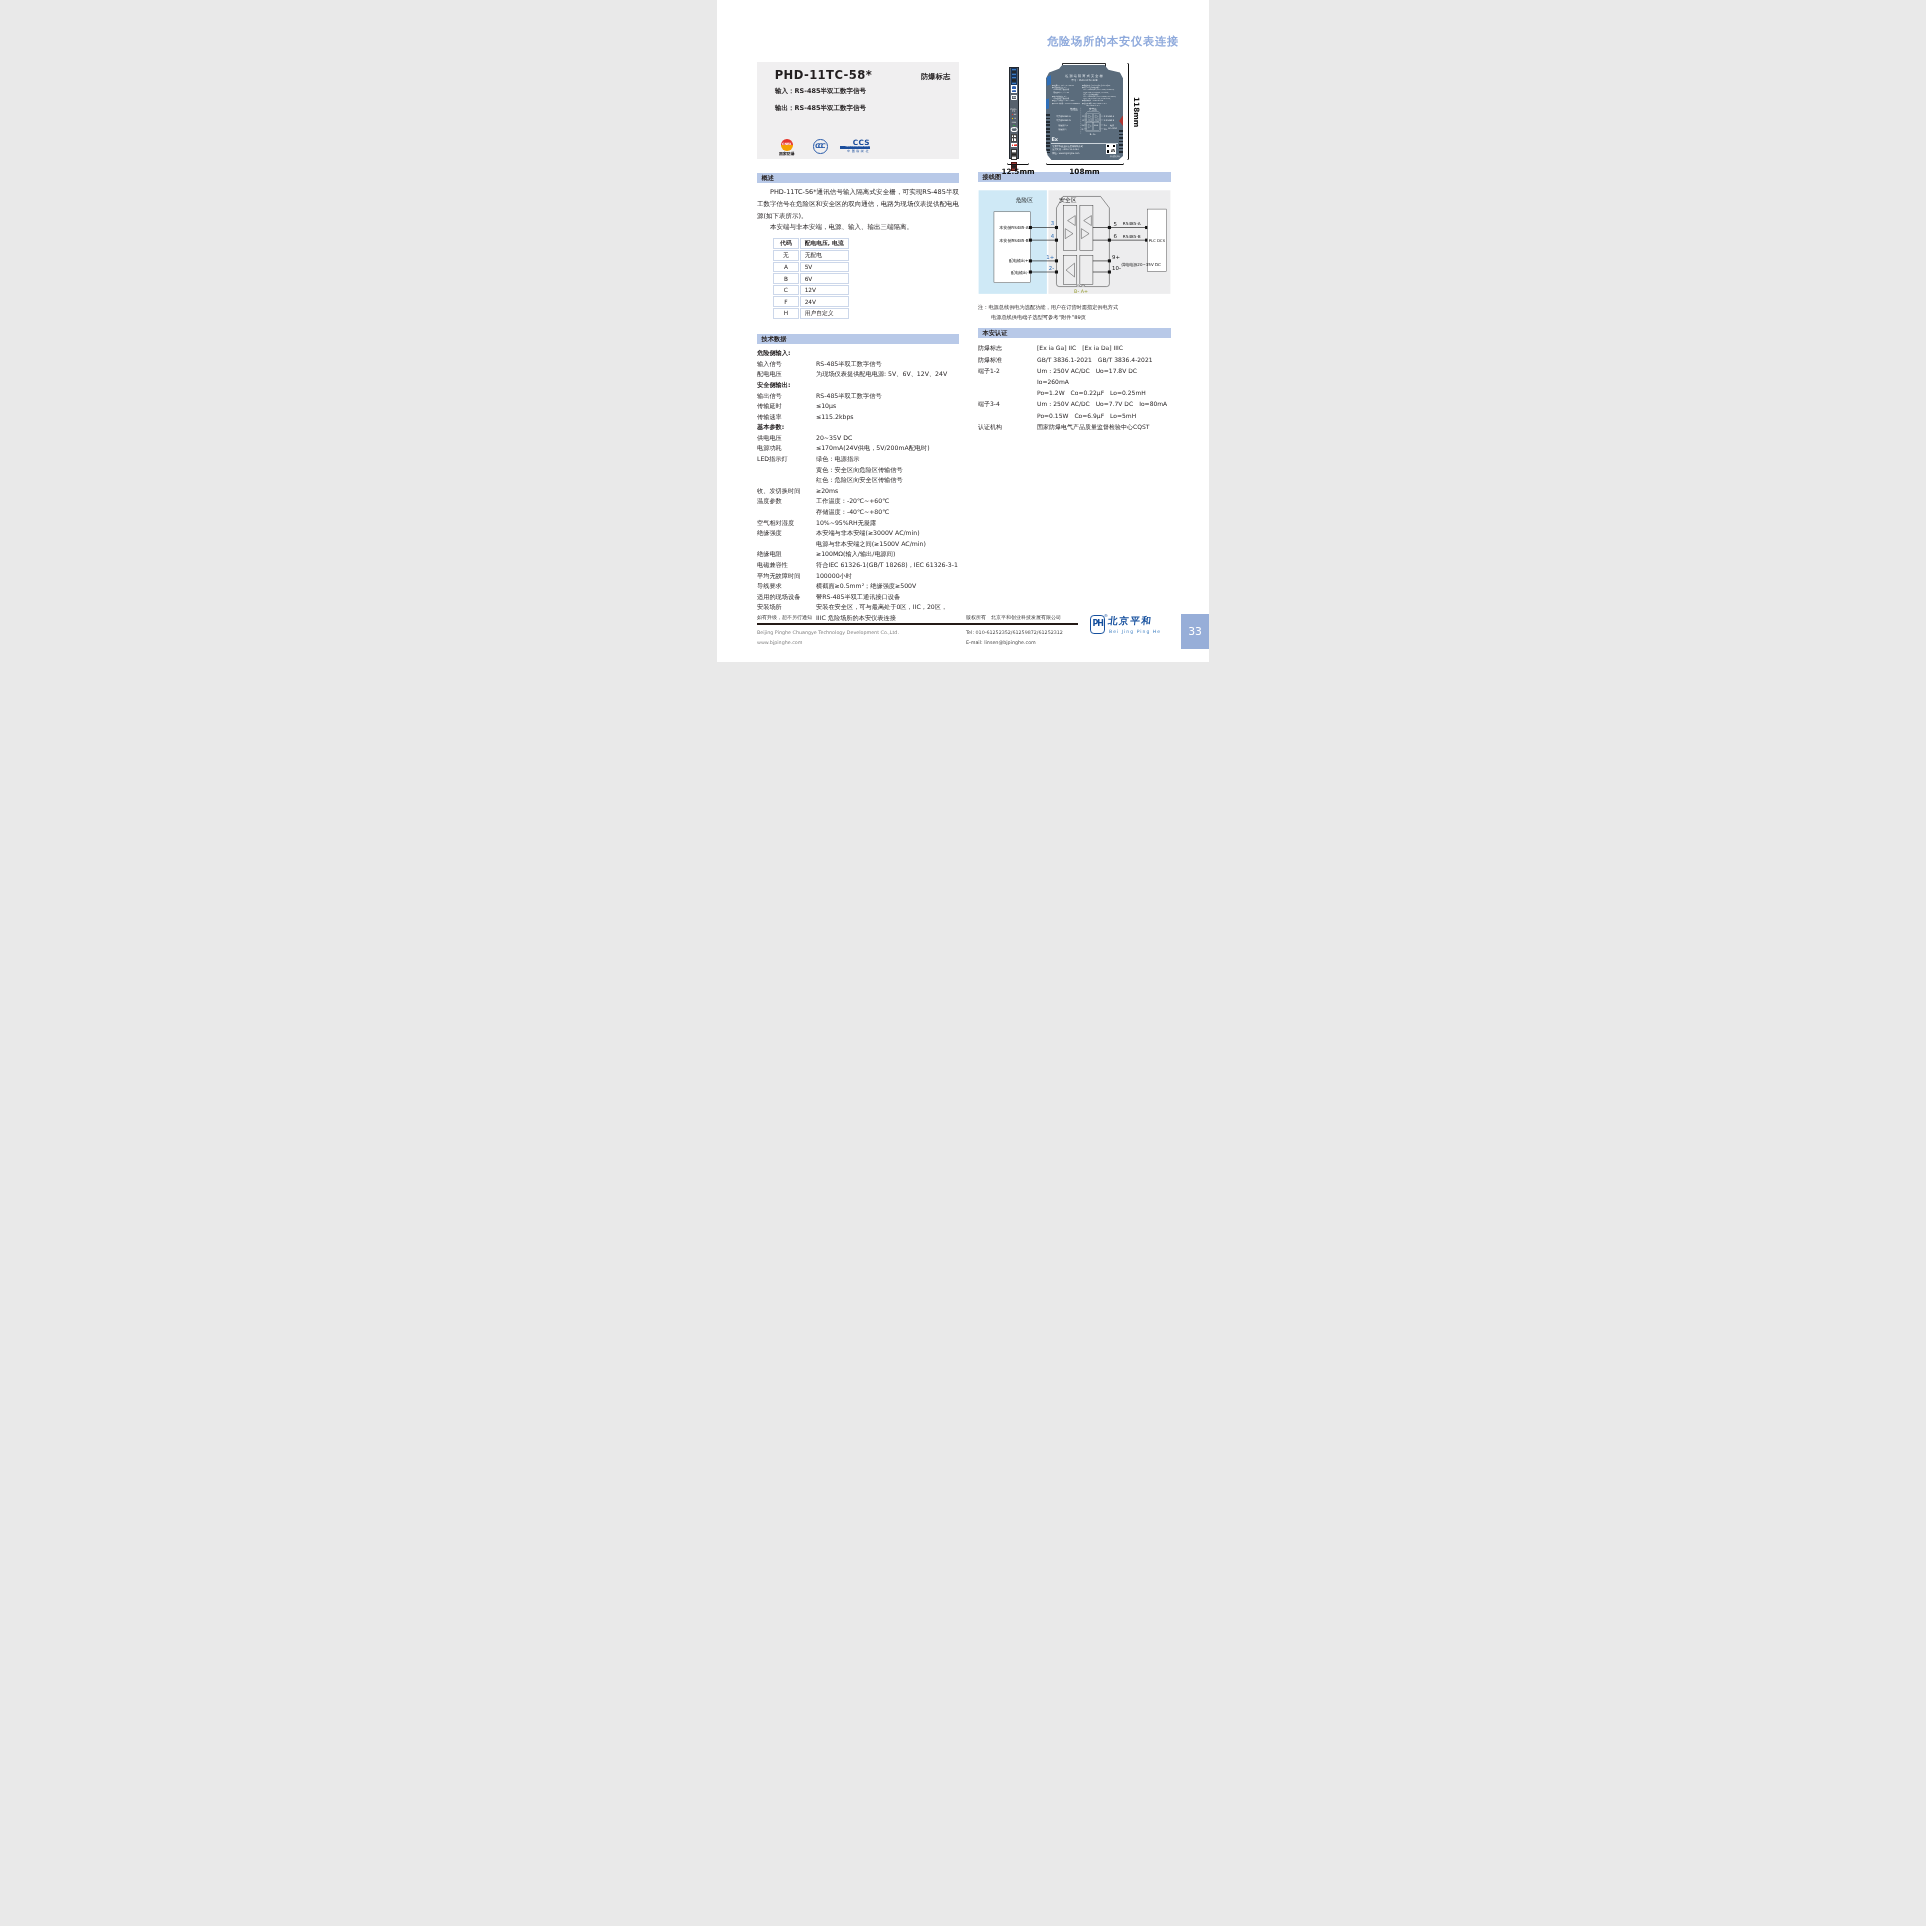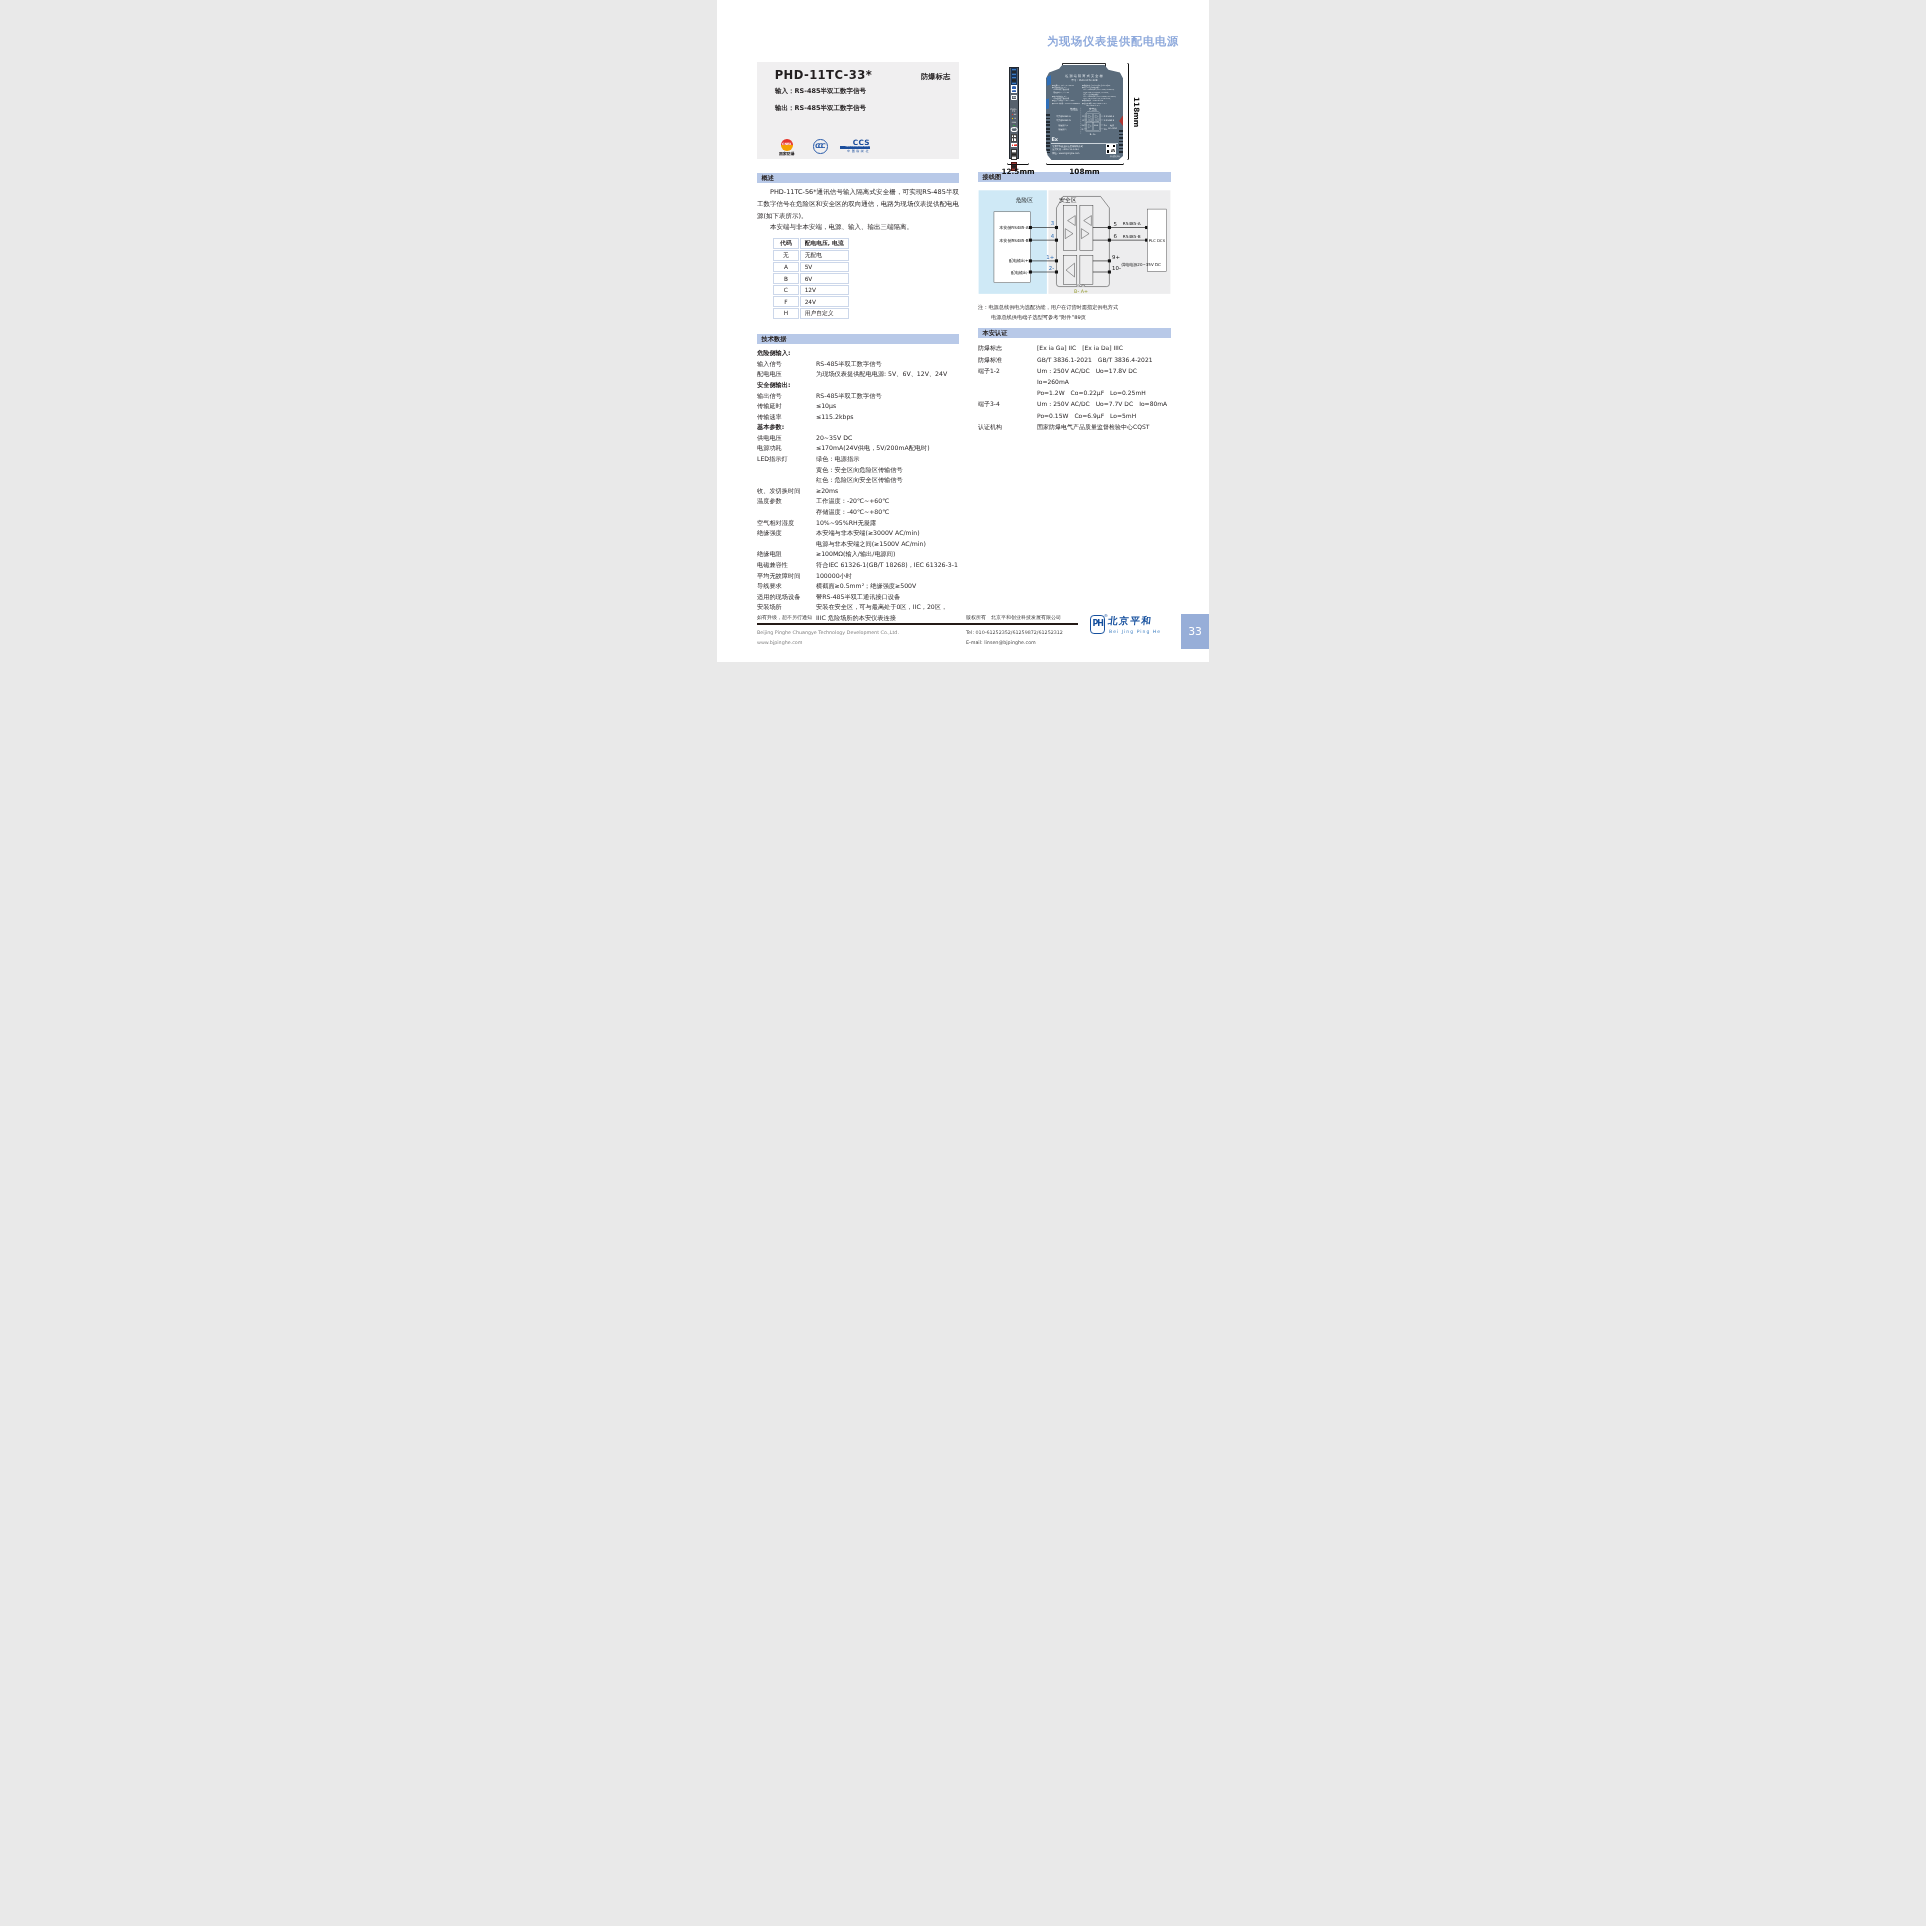--- a/index.html
+++ b/index.html
@@ -136,26 +136,26 @@
             font-family:"DejaVu Serif","Liberation Serif",serif;transform:skewX(-6deg);letter-spacing:1.5px;}
   .brand-en{position:absolute;left:392px;top:629px;font-size:4.6px;color:#3f7fc1;letter-spacing:1px;}
   .page-num-box{position:absolute;left:464px;top:614px;width:28px;height:35px;background:#97aed8;
                 color:#fff;font-size:10.8px;display:flex;align-items:center;justify-content:center;}
 </style>
 </head>
 <body>
 
 <div class="page">
 
-  <div class="page-title">为现场仪表提供配电电源</div>
+  <div class="page-title">危险场所的本安仪表连接</div>
 
   <div class="left-col">
 
     <div class="product-panel">
-      <div class="model">PHD-11TC-33*</div>
+      <div class="model">PHD-11TC-58*</div>
       <div class="io">防爆标志</div>
       <div class="sig-line sig-in">输入：RS-485半双工数字信号</div>
       <div class="sig-line sig-out">输出：RS-485半双工数字信号</div>
       <div class="logos">
         <div class="logo-cnex">
           <div class="cnex-circle">CNEX</div>
           <div class="cnex-caption">国家防爆</div>
         </div>
         <div class="logo-ccc">
           <span class="ccc-text">CCC</span>

